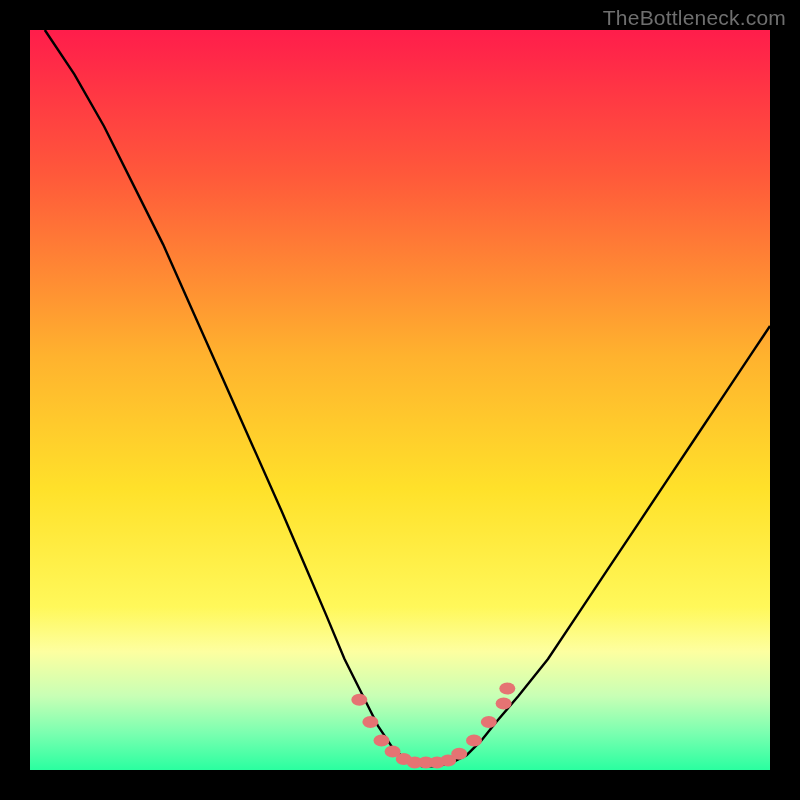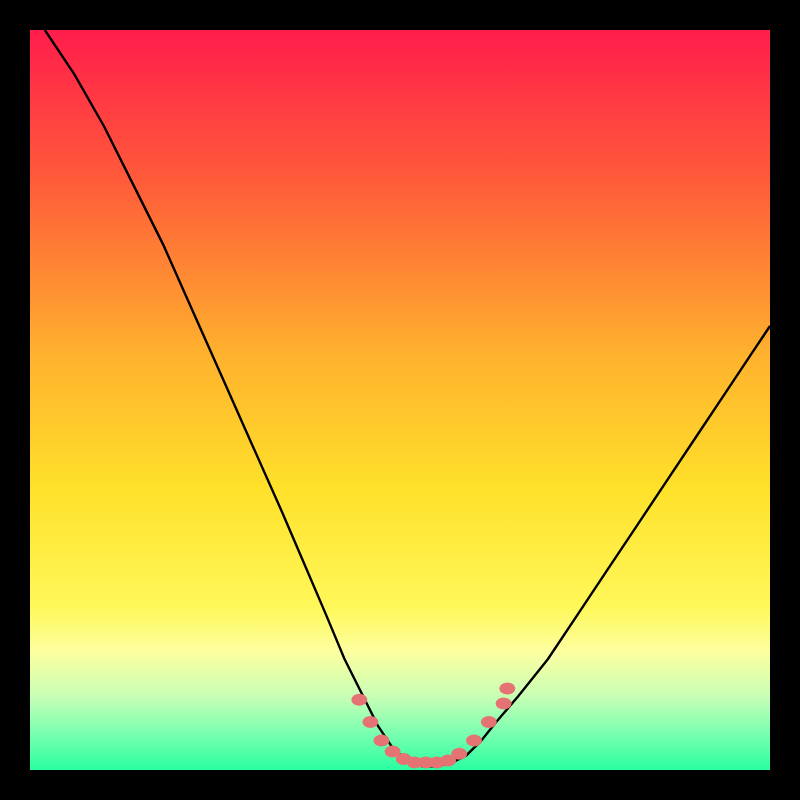--- a/index.html
+++ b/index.html
@@ -45,20 +45,21 @@
     height: 740px;
     overflow: visible;
   }
 </style>
 </head>
 <body>
 
 <div class="frame">
   <div class="plot-area" id="plot-area" style="background: linear-gradient(rgb(255, 29, 75) 0%, rgb(255, 90, 58) 20%, rgb(255, 178, 46) 44%, rgb(255, 225, 42) 62%, rgb(255, 248, 90) 78%, rgb(253, 255, 160) 84%, rgb(200, 255, 181) 90%, rgb(123, 255, 176) 95%, rgb(42, 255, 160) 100%);"></div>
 
+  <div class="watermark">TheBottleneck.com</div>
 
   <svg class="overlay" id="overlay" viewBox="0 0 740 740" preserveAspectRatio="none">
     <path id="curve-path" fill="none" stroke-width="2.4" d="M14.8 0.0 L44.4 44.4 L74.0 96.2 L103.6 155.4 L133.2 214.6 L162.8 281.2 L192.4 347.8 L222.0 414.4 L251.6 481.0 L273.8 532.8 L296.0 584.6 L314.5 629.0 L333.0 666.0 L347.8 695.6 L362.6 717.8 L377.4 731.1 L392.2 736.3 L407.0 736.3 L421.8 732.6 L436.6 725.2 L451.4 710.4 L466.2 691.9 L488.4 666.0 L518.0 629.0 L547.6 584.6 L577.2 540.2 L606.8 495.8 L636.4 451.4 L666.0 407.0 L695.6 362.6 L725.2 318.2 L740.0 296.0" stroke="#000000"></path>
     <g id="markers-group">
         <ellipse cx="329.3" cy="669.7" rx="8" ry="6" fill="#e57373"></ellipse>
         <ellipse cx="340.4" cy="691.9" rx="8" ry="6" fill="#e57373"></ellipse>
         <ellipse cx="351.5" cy="710.4" rx="8" ry="6" fill="#e57373"></ellipse>
         <ellipse cx="362.6" cy="721.5" rx="8" ry="6" fill="#e57373"></ellipse>
         <ellipse cx="373.7" cy="728.9" rx="8" ry="6" fill="#e57373"></ellipse>
         <ellipse cx="384.8" cy="732.6" rx="8" ry="6" fill="#e57373"></ellipse>

